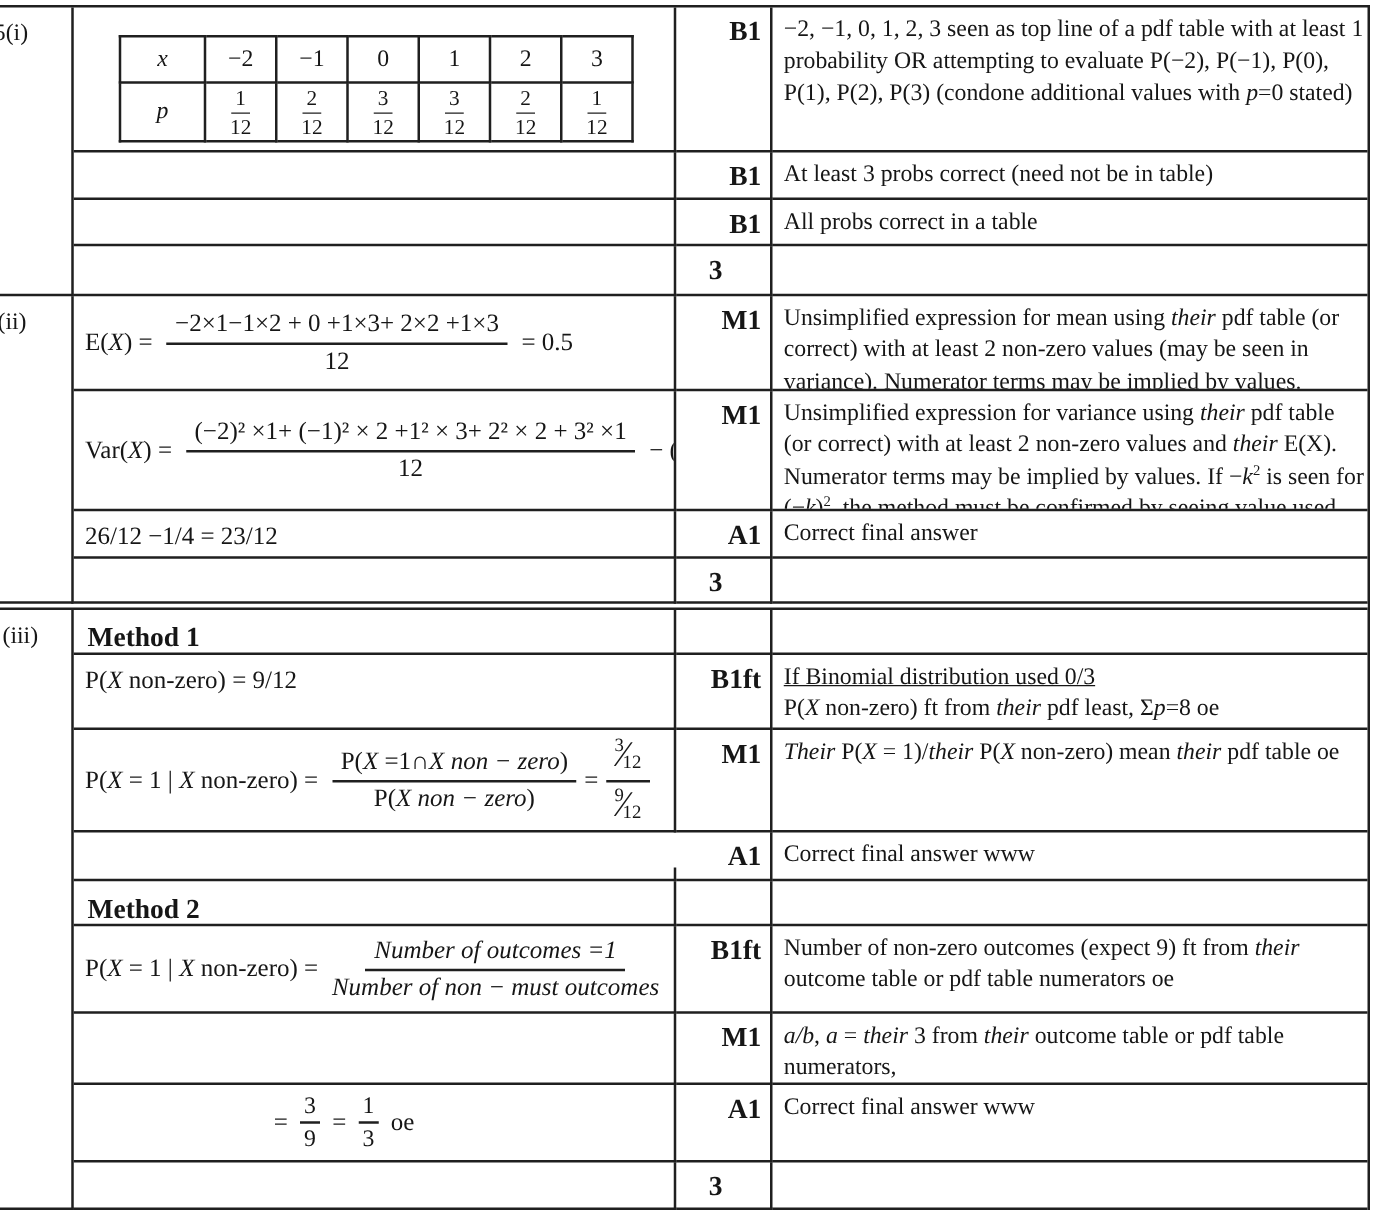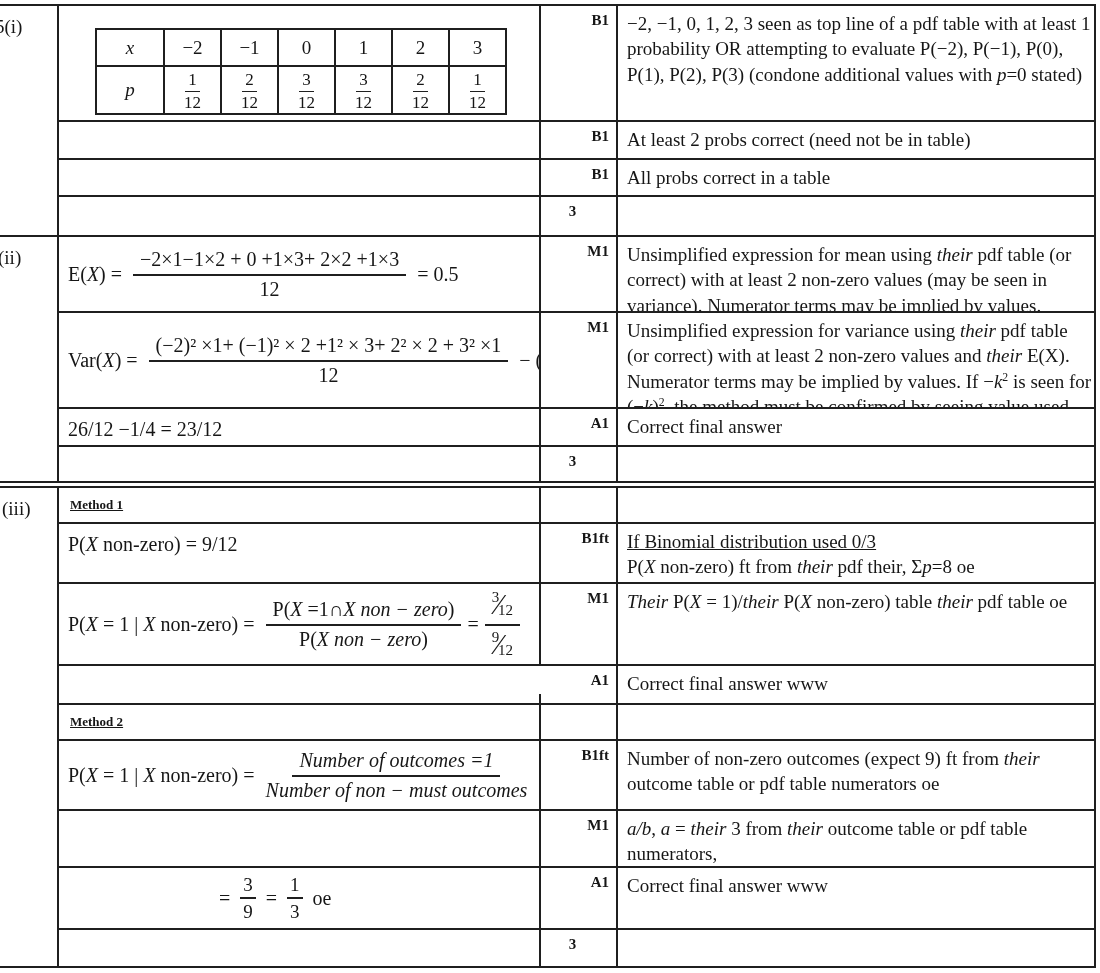--- a/index.html
+++ b/index.html
@@ -14,31 +14,31 @@
   .block { display:grid; grid-template-columns:59px 482px 77px auto; grid-auto-flow:row; }
   .bi   { grid-template-rows:116px 38px 37px 40px; }
   .bii  { grid-template-rows:76px 96px 38px 36px;border-radius:24px; }
   .spacer { height:3px; background:#fff; }
   .biii { grid-template-rows:36px 60px 82px 39px 36px 70px 57px 62px 38px; border-top:2px solid var(--ln); }
   .cell { border-right:2px solid var(--ln); border-bottom:2px solid var(--ln); overflow:hidden; }
   .cell.guid { border-right:none; }
   .label { grid-row:1/-1; grid-column:1; font-size:19px; padding:10px 0 0 2px; white-space:nowrap; }
   .lbl-i  { display:inline-block; margin-left:-7px; }
   .lbl-ii { display:inline-block; margin-left:-4px; }
-  .mark { font-weight:bold; font-size:15px; text-align:right; padding:6px 7px 0 0; }
+  .mark { font-weight:bold; font-size:22px; text-align:right; padding:6px 7px 0 0; }
   .mark.tot { text-align:center; padding-right:12px; }
   .guid { font-size:19px; line-height:1.33; padding:5px 2px 0 9px; }
   .it { font-style:italic; }
   .ul { text-decoration:underline; }
   sup { font-size:0.62em; }
   
   .ans { font-size:20px; }
   .textrow { padding:9px 17px 0 9px;font-family:Liberation Serif, serif; }
   .indent40 { padding-left:40px;margin-top:28px; }
-  .methodrow { font-weight:bold; font-size:13px; padding:9px 0 0 11px;text-decoration:underline; }
+  .methodrow { font-weight:bold; font-size:22px; padding:9px 0 0 11px; }
   .eqrow { display:flex; align-items:center; padding-left:9px; }
   .eqp { white-space:pre; }
   .frac { display:inline-flex; flex-direction:column; align-items:center; text-align:center; margin:12px 6px; line-height:1.12; }
   .frac .fn { padding:0 7px 3px; border-bottom:2px solid var(--ln); white-space:pre; }
   .frac .fd { padding-top:2px; white-space:pre; }
   .frac.sm { font-size:19px; margin:0 5px; }
   .frac.sm .fn { padding:0 3px 2px; }
   
   .frs { display:inline-flex; flex-direction:column; align-items:center; line-height:1.05; font-size:17px; }
   .frs .fn { border-bottom:1.5px solid var(--ln); padding:0 3px 2px; }
@@ -106,21 +106,21 @@
                 </span></td>
         </tr>
       </tbody>
         </table>
     </div>
     <div class="cell mark">B1</div>
     <div class="cell guid"><span>−2, −1, 0, 1, 2, 3 seen as top line of a pdf table with at least 1 probability OR attempting to evaluate P(−2), P(−1), P(0), P(1), P(2), P(3) (condone additional values with </span><span class="it">p</span><span>=0 stated)</span></div>
 
     <div class="cell ans"></div>
     <div class="cell mark">B1</div>
-    <div class="cell guid"><span>At least 2 probs correct (need not be in table)</span></div>
+    <div class="cell guid"><span>At least 3 probs correct (need not be in table)</span></div>
 
     <div class="cell ans"></div>
     <div class="cell mark">B1</div>
     <div class="cell guid"><span>All probs correct in a table</span></div>
 
     <div class="cell ans"></div>
     <div class="cell mark tot">3</div>
     <div class="cell guid"></div>
   </div>
 
@@ -166,36 +166,36 @@
     <div class="cell label">
       <span>(iii)</span>
     </div>
 
     <div class="cell ans methodrow">Method 1</div>
     <div class="cell mark"></div>
     <div class="cell guid"></div>
 
     <div class="cell ans textrow"><span>P(</span><span class="it">X</span><span> non-zero) = 9/12</span></div>
     <div class="cell mark">B1ft</div>
-    <div class="cell guid"><span class="ul">If Binomial distribution used 0/3</span><br><span>P(</span><span class="it">X</span><span> non-zero) ft from </span><span class="it">their</span><span> pdf their, Σ</span><span class="it">p</span><span>=8 oe</span></div>
+    <div class="cell guid"><span class="ul">If Binomial distribution used 0/3</span><br><span>P(</span><span class="it">X</span><span> non-zero) ft from </span><span class="it">their</span><span> pdf least, Σ</span><span class="it">p</span><span>=8 oe</span></div>
 
     <div class="cell ans eqrow">
       <span class="eqp"><span>P(</span><span class="it">X</span><span> = 1 | </span><span class="it">X</span><span> non-zero) = </span></span>
       <span class="frac">
           <span class="fn"><span>P(</span><span class="it">X</span><span> =1∩</span><span class="it">X non − zero</span><span>)</span></span>
           <span class="fd"><span>P(</span><span class="it">X non − zero</span><span>)</span></span>
         </span>
       <span class="eqp">=</span>
       <span class="frac">
         <span class="fn"><span class="df"><span class="dn">3</span><span class="ds">∕</span><span class="dd">12</span></span></span>
         <span class="fd"><span class="df"><span class="dn">9</span><span class="ds">∕</span><span class="dd">12</span></span></span>
       </span>
     </div>
     <div class="cell mark">M1</div>
-    <div class="cell guid"><span class="it">Their</span><span> P(</span><span class="it">X</span><span> = 1)/</span><span class="it">their</span><span> P(</span><span class="it">X</span><span> non-zero) table </span><span class="it">their</span><span> pdf table oe</span></div>
+    <div class="cell guid"><span class="it">Their</span><span> P(</span><span class="it">X</span><span> = 1)/</span><span class="it">their</span><span> P(</span><span class="it">X</span><span> non-zero) mean </span><span class="it">their</span><span> pdf table oe</span></div>
 
     <div class="cell ans textrow indent40">= 1/3 oe</div>
     <div class="cell mark">A1</div>
     <div class="cell guid"><span>Correct final answer www</span></div>
 
     <div class="cell ans methodrow">Method 2</div>
     <div class="cell mark"></div>
     <div class="cell guid"></div>
 
     <div class="cell ans eqrow">

